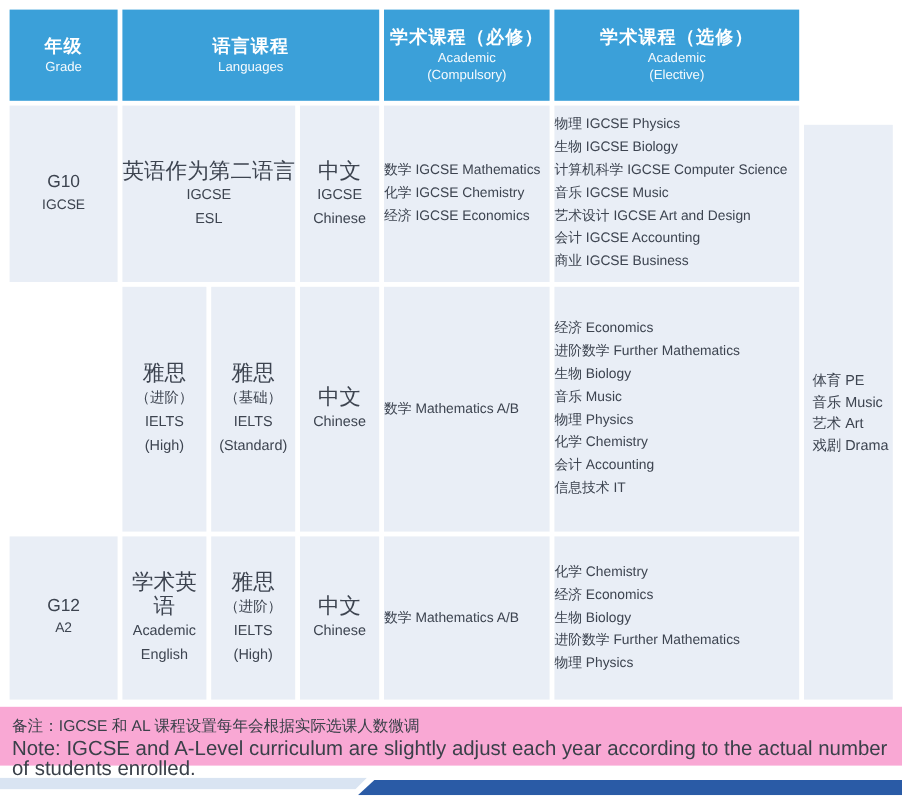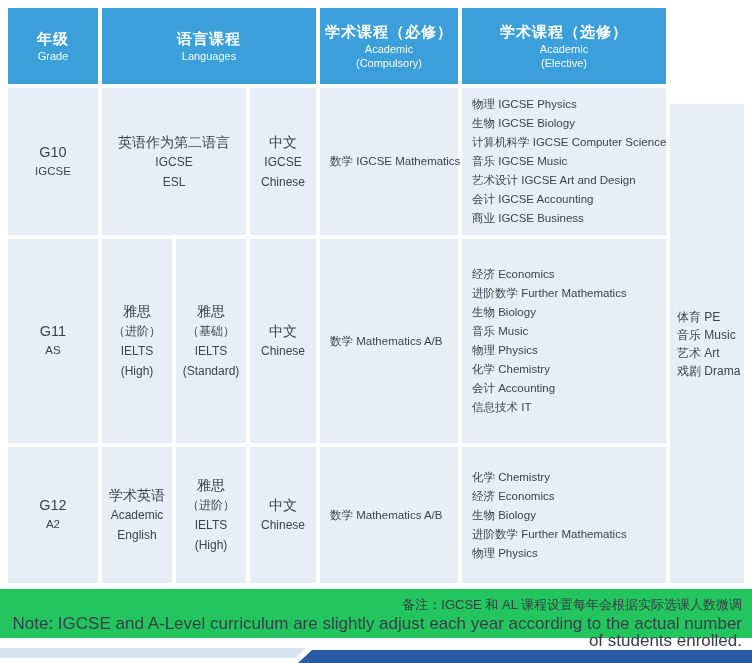--- a/index.html
+++ b/index.html
@@ -29,35 +29,34 @@
   .h-zh { font-size:15px; font-weight:bold; letter-spacing:1px; line-height:20px; }
   .h-en { font-size:11px; line-height:14px; opacity:.95; }
   .cell {
     background:#e9eef6;
     display:flex; flex-direction:column;
     justify-content:center;
     font-size:12px;
     line-height:20px;
   }
   .center { align-items:center; text-align:center; }
-  .list { align-items:flex-start; text-align:center; padding-left:10px; line-height:19px; font-size:11.5px; white-space:nowrap; }
+  .list { align-items:flex-start; text-align:center; line-height:19px; font-size:11.5px; white-space:nowrap; }
   .grade .line:first-child { font-size:14.5px; }
   .grade .line { font-size:11.5px; line-height:19px; }
-  .lang .line:first-child { font-size:14px; }
+  .lang .line:first-child { font-size:18px; }
   .art { padding-left:7px; line-height:18px; font-size:12px; align-items:flex-start; justify-content:center;margin-top:16px; }
   .c1{grid-column:1} .c2{grid-column:2} .c3{grid-column:3} .c4{grid-column:4}
   .c5{grid-column:5} .c6{grid-column:6} .c7{grid-column:7}
   .c2-4{grid-column:2/4} .c2-5{grid-column:2/5}
   .r2{grid-row:2} .r3{grid-row:3} .r4{grid-row:4} .r2-5{grid-row:2/5}
   .note {
     margin-top:6px;
     height:49px;
-    background:#22c55e;
+    background:#f9a8d4;
     padding:6px 10px;
-    text-align:right;
   }
   .note-zh { font-size:13px; line-height:20px; color:#3a4049; }
   .note-en { font-size:17px; line-height:17px; color:#3a4049; }
   .footer { position:relative; height:25px; }
   .bar-light {
     position:absolute; left:0; top:10px;
     width:306px; height:10px;
     background:#d9e4f2;
     clip-path:polygon(0 0,100% 0,calc(100% - 10px) 100%,0 100%);
   }
@@ -103,42 +102,40 @@
         <div class="line">IGCSE</div>
         <div class="line">ESL</div>
       </div>
     <div class="cell center lang c4 r2">
         <div class="line">中文</div>
         <div class="line">IGCSE</div>
         <div class="line">Chinese</div>
       </div>
     <div class="cell list c5 r2">
         <div class="line">数学 IGCSE Mathematics</div>
+        <div class="line">化学 IGCSE Chemistry</div>
+        <div class="line">经济 IGCSE Economics</div>
       </div>
     <div class="cell list c6 r2">
         <div class="line">物理 IGCSE Physics</div>
         <div class="line">生物 IGCSE Biology</div>
         <div class="line">计算机科学 IGCSE Computer Science</div>
         <div class="line">音乐 IGCSE Music</div>
         <div class="line">艺术设计 IGCSE Art and Design</div>
         <div class="line">会计 IGCSE Accounting</div>
         <div class="line">商业 IGCSE Business</div>
       </div>
 
     <div class="cell art c7 r2-5">
         <div class="line">体育 PE</div>
         <div class="line">音乐 Music</div>
         <div class="line">艺术 Art</div>
         <div class="line">戏剧 Drama</div>
       </div>
 
-    <div class="cell center grade c1 r3">
-        <div class="line">G11</div>
-        <div class="line">AS</div>
-      </div>
     <div class="cell center lang c2 r3">
         <div class="line">雅思</div>
         <div class="line">（进阶）</div>
         <div class="line">IELTS</div>
         <div class="line">(High)</div>
       </div>
     <div class="cell center lang c3 r3">
         <div class="line">雅思</div>
         <div class="line">（基础）</div>
         <div class="line">IELTS</div>

